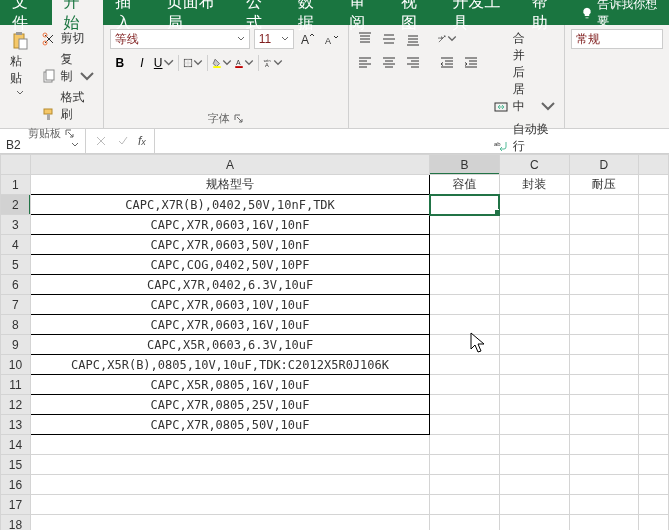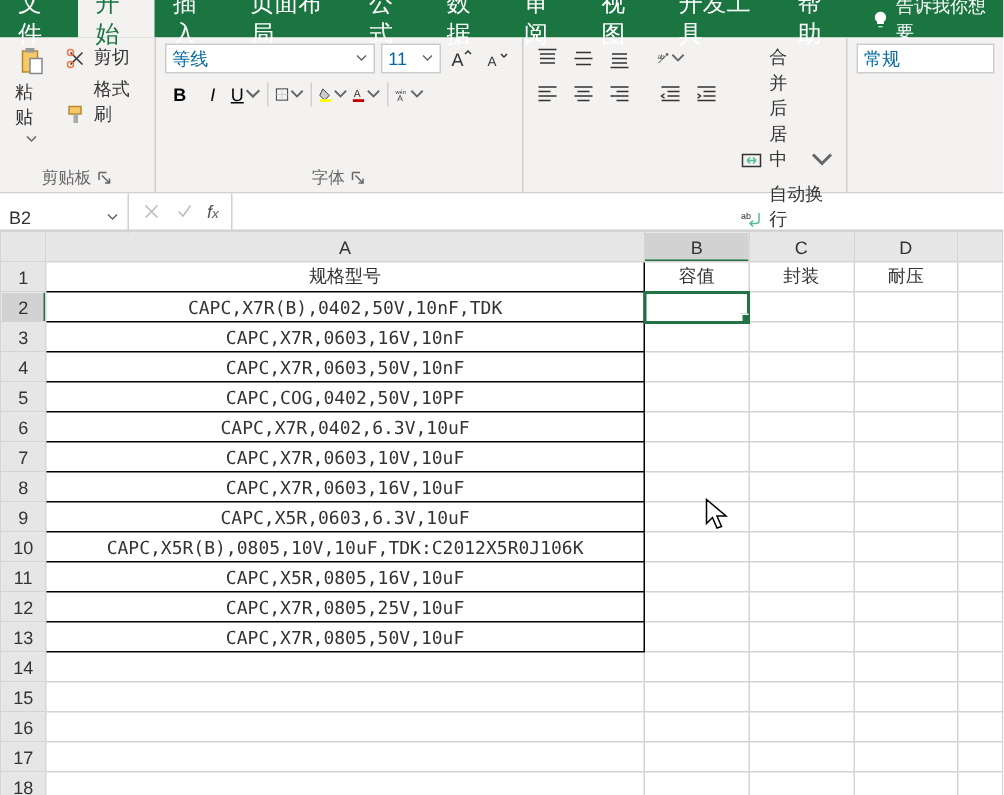--- a/index.html
+++ b/index.html
@@ -21,21 +21,21 @@
   .dlg-launch { width:10px; height:10px; }
 
   .vstack { display: flex; flex-direction: column; gap: 2px; }
   .hstack { display: flex; flex-direction: row; align-items: center; gap: 4px; }
   .btn { display: flex; align-items: flex-end; gap: 4px; padding: 1px 2px; cursor: pointer; color:#333; font-size:12px; }
   .btn svg { width: 16px; height: 16px; flex-shrink: 0; }
   .big-btn { display:flex; flex-direction:column; align-items:center; gap:2px; padding:2px 4px; cursor:pointer; font-size:12px; color:#333;}
   .big-btn .icon { width:20px; height:20px; }
   .dd-caret { width:8px; height:8px; }
 
-  .combo { background:#fff; border:1px solid #ccc; height:20px; display:flex; align-items:center; padding:0 4px; font-size:12px; color:#0369a1; }
+  .combo { background:#fff; border:1px solid #ccc; height:20px; display:flex; align-items:center; padding:0 4px; font-size:12px; color:#7f1d1d; }
   .combo .caret { margin-left:auto; }
 
   .iconbtn { width:20px; height:20px; display:flex; align-items:center; justify-content:center; cursor:pointer; }
   .iconbtn svg { width:16px; height:16px; }
   .sep { width:1px; background:#d0d0d0; align-self:stretch; margin:2px 2px;}
 
   
   .fbar-row { height: 25px; border-bottom:1px solid #d0d0d0; display:flex; align-items:stretch; background:#fff; }
   .namebox { width:86px; border-right:1px solid #d0d0d0; display:flex; align-items:center; padding:16px 6px; font-size:12px; color:#333; }
   .namebox .caret { margin-left:auto; }
@@ -108,20 +108,30 @@
           </svg>
       </div>
       <div class="vstack">
         <div class="btn">
           <svg viewBox="0 0 16 16">
               <path d="M4 4l8 8M12 4l-8 8" stroke="#333" stroke-width="1"></path>
               <circle cx="4" cy="12" r="2" fill="none" stroke="#e74"></circle>
               <circle cx="4" cy="4" r="2" fill="none" stroke="#e74"></circle>
             </svg>
           <span>剪切</span>
+        </div>
+        <div class="btn">
+          <svg viewBox="0 0 16 16">
+              <rect x="3" y="3" width="8" height="10" fill="#fff" stroke="#888"></rect>
+              <rect x="5" y="1" width="8" height="10" fill="#fff" stroke="#888"></rect>
+            </svg>
+          <span>复制</span>
+          <svg class="dd-caret" viewBox="0 0 8 8">
+              <path d="M1 2l3 3 3-3" stroke="#666" fill="none"></path>
+            </svg>
         </div>
         <div class="btn">
           <svg viewBox="0 0 16 16">
               <rect x="3" y="2" width="8" height="5" fill="#f5c869" stroke="#b58a2e"></rect>
               <path d="M6 7v6h3V7" fill="#aaa"></path>
             </svg>
           <span>格式刷</span>
         </div>
       </div>
     </div>

